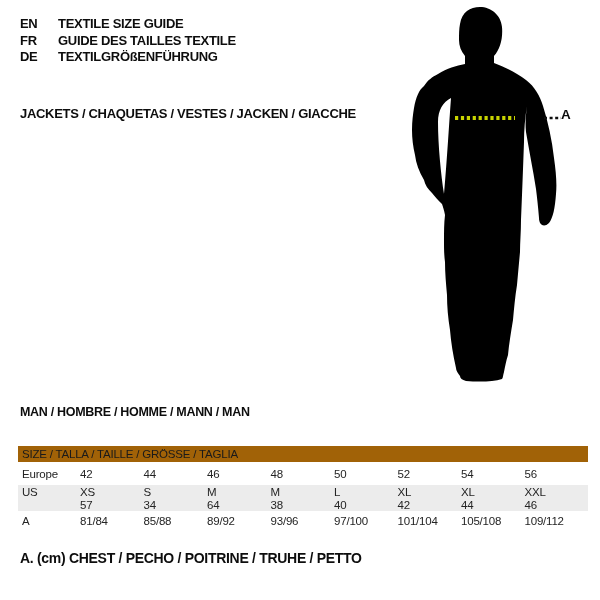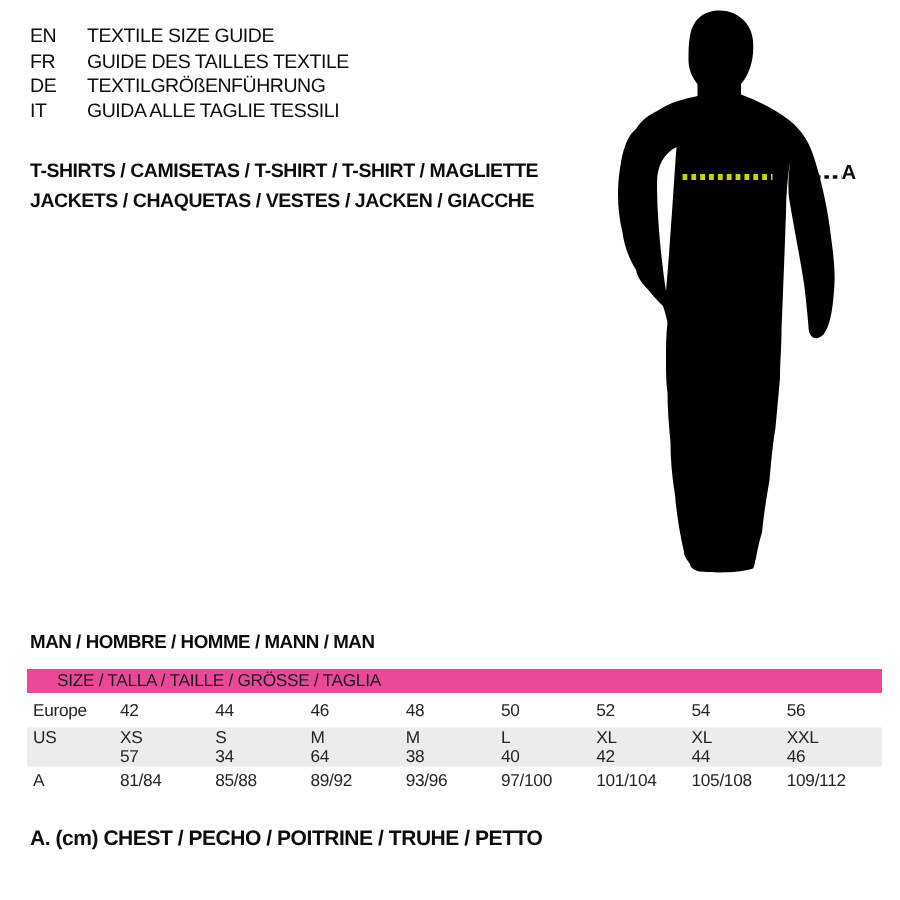--- a/index.html
+++ b/index.html
@@ -4,37 +4,37 @@
 <style>
   html,body{margin:0;padding:0}
   body{
     width:600px;height:600px;position:relative;overflow:hidden;
     background:#ffffff;color:#111;
     font-family:"Liberation Sans","DejaVu Sans",sans-serif;
   }
   .abs{position:absolute}
 
   
-  .lang{left:20px;top:16px;font-weight:normal;font-size:13px;line-height:16.6px;letter-spacing:-0.3px;color:#0d0d0d}
+  .lang{left:20px;top:16px;font-weight:bold;font-size:13px;line-height:16.6px;letter-spacing:-0.3px;color:#0d0d0d}
   .lang-row{display:flex}
   .lang-code{width:38px;flex:0 0 38px}
 
   
   .cats{left:20px;top:104px;font-weight:bold;font-size:13px;line-height:20px;letter-spacing:-0.3px;color:#0d0d0d}
 
   
   .figure-svg{left:398px;top:0;position:absolute}
   .a-label{left:561px;top:107px;font-size:13.5px;font-weight:600;letter-spacing:-0.2px;color:#0d0d0d}
 
   
-  .man-heading{left:20px;top:421px;font-weight:bold;font-size:12.5px;letter-spacing:-0.3px;color:#0d0d0d}
+  .man-heading{left:20px;top:405px;font-weight:bold;font-size:12.5px;letter-spacing:-0.3px;color:#0d0d0d}
 
   
   .size-table{left:18px;top:446px;width:570px;font-size:11.5px;letter-spacing:-0.2px;color:#242424}
-  .st-header{height:16px;background:#ec4899;display:flex;align-items:center;padding-left:20px;color:#1a1a1a}
+  .st-header{height:16px;background:#a16207;display:flex;align-items:center;padding-left:4px;color:#1a1a1a}
   .st-row{display:grid;grid-template-columns:62px repeat(8,1fr);align-items:center}
   .row-europe{height:23px}
   .row-us{background:#ececec;height:13px}
   .row-a{height:19px}
   .st-label{padding-left:4px}
   .st-val{text-align:left}
 
   
   .footnote{left:20px;top:550px;font-weight:bold;font-size:14px;letter-spacing:-0.3px;color:#0d0d0d}
 </style>
@@ -47,28 +47,23 @@
     <span class="lang-label">TEXTILE SIZE GUIDE</span>
   </div>
   <div class="lang-row">
     <span class="lang-code">FR</span>
     <span class="lang-label">GUIDE DES TAILLES TEXTILE</span>
   </div>
   <div class="lang-row">
     <span class="lang-code">DE</span>
     <span class="lang-label">TEXTILGRÖßENFÜHRUNG</span>
   </div>
-  <div class="lang-row">
-    <span class="lang-code">IT</span>
-    <span class="lang-label">GUIDA ALLE TAGLIE TESSILI</span>
-  </div>
 </div>
 
 <div class="abs cats">
-  <div>T-SHIRTS / CAMISETAS / T-SHIRT / T-SHIRT / MAGLIETTE</div>
   <div>JACKETS / CHAQUETAS / VESTES / JACKEN / GIACCHE</div>
 </div>
 
 <svg class="figure-svg" width="190" height="395" viewBox="0 0 190 395" xmlns="http://www.w3.org/2000/svg">
   <path d="M82,7
        C93,7 103,15 104,27
        C105,39 102,49 96,56
        L96,63
        C107,67 119,73 128,80
        C137,87 142,96 145,106

